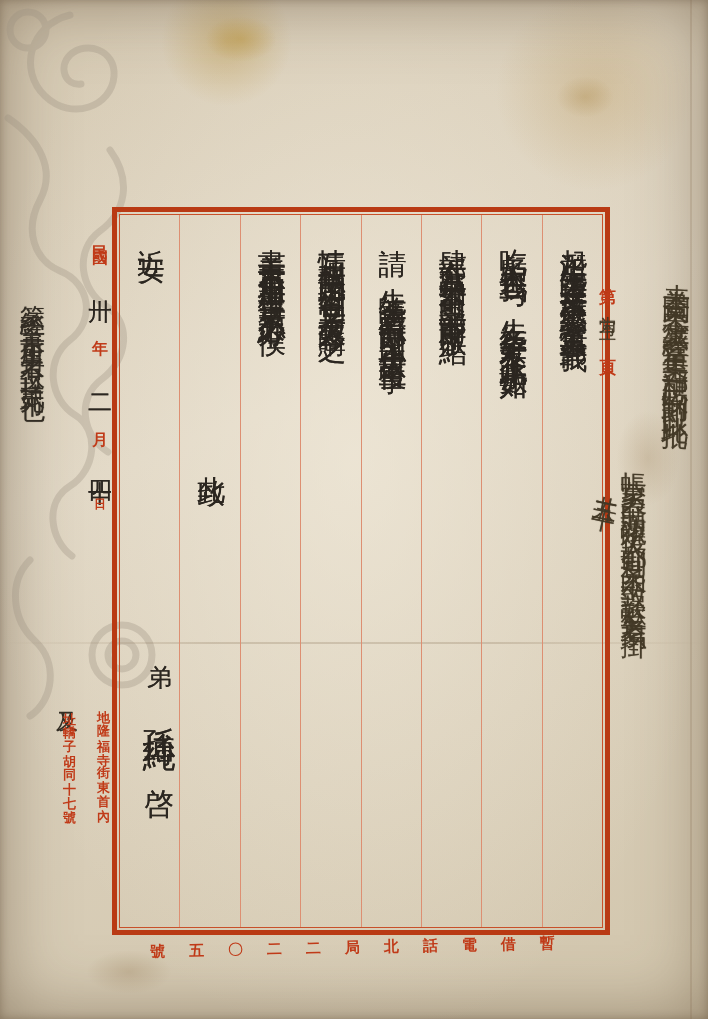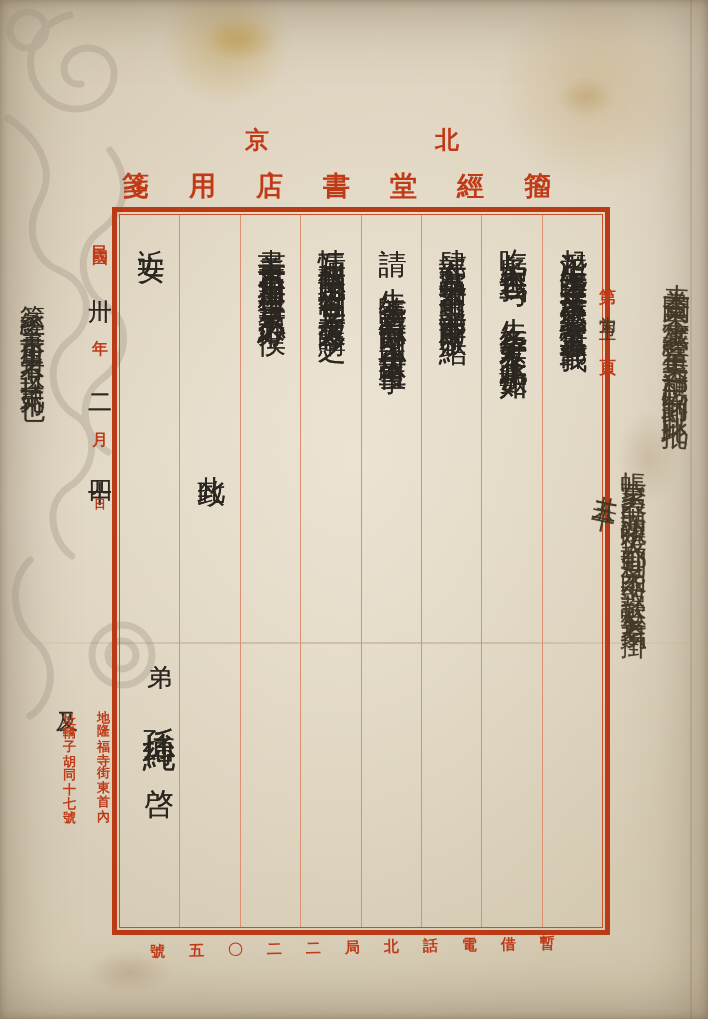--- a/index.html
+++ b/index.html
@@ -87,22 +87,20 @@
     </g>
   </svg>
 
   <div class="stain stain1"></div>
   <div class="stain stain2"></div>
   <div class="stain stain3"></div>
   <div class="stain stain4"></div>
   <div class="crease-h"></div>
   <div class="crease-v"></div>
 
-  <div class="hd-city red">京北</div>
-  <div class="hd-store red">箋用店書堂經籀</div>
 
   <div class="grid-outer">
     <div class="grid-inner">
       <div class="col">起潛先生大鑒頃接來示敬悉篆經室遺集叁部我</div>
       <div class="col">吃虧太大也我与　先生多年好友不在此小數如</div>
       <div class="col">肆部方合其中如實不可即三部寄下即做了結</div>
       <div class="col">請　先生隨意看着照办即可因小事故日後事</div>
       <div class="col">情互相幫助是聯因古匋文字与友人夥購之</div>
       <div class="col">書美京市有無用何種書籍來示必办不悮</div>
       <div class="col col-zhici">此致</div>

